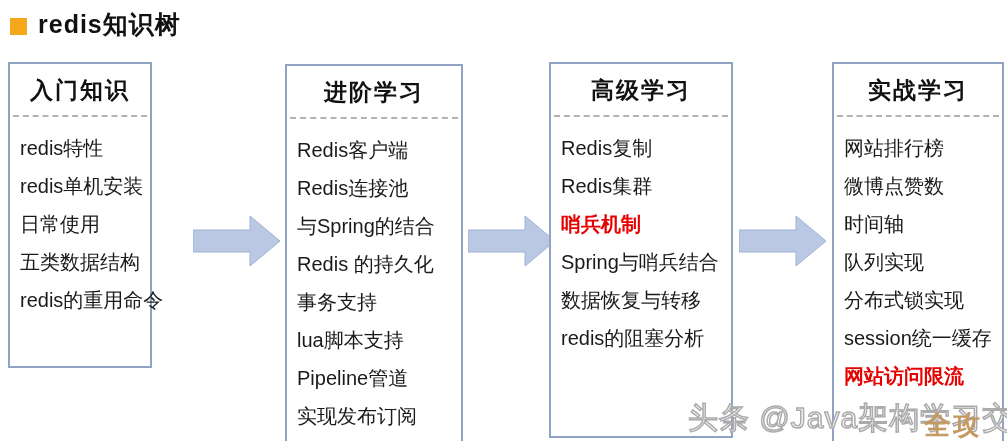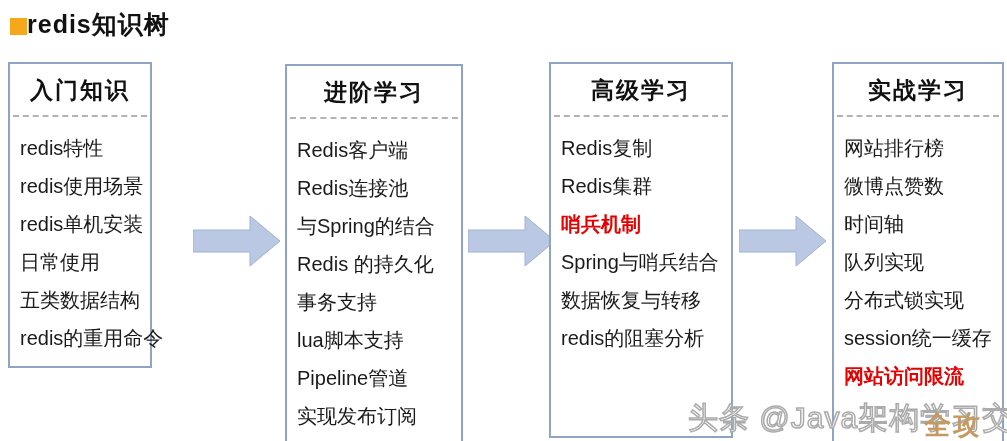--- a/index.html
+++ b/index.html
@@ -6,21 +6,21 @@
   body {
     width:1007px; height:441px;
     position:relative;
     background:#ffffff;
     overflow:hidden;
     font-family:"Liberation Sans", sans-serif;
     color:#1a1a1a;
   }
 
   
-  .page-title { position:absolute; left:10px; top:8px; display:flex; align-items:center; }
+  .page-title { position:absolute; left:10px; top:8px; display:flex; align-items:center; gap:11px; }
   .bullet { width:17px; height:17px; background:var(--bullet,#F5A81C); margin-top:3px; }
   .title-text { font-size:25px; font-weight:bold; letter-spacing:1px; color:#111; }
 
   
   .box {
     position:absolute;
     border:2px solid var(--box-border,#8FA3C4);
     background:#fff;
     box-sizing:border-box;
   }
@@ -62,21 +62,20 @@
 <div class="page-title">
   <div class="bullet"></div>
   <div class="title-text">redis知识树</div>
 </div>
 
 <div class="box" id="box1">
   <div class="box-header">入门知识</div>
   <div class="box-divider"></div>
   <div class="box-items">
     <div class="item">redis特性</div>
-    <div class="item">redis使用场景</div>
     <div class="item">redis单机安装</div>
     <div class="item">日常使用</div>
     <div class="item">五类数据结构</div>
     <div class="item">redis的重用命令</div>
   </div>
 </div>
 
 <svg class="arrow" id="arrow1" viewBox="0 0 88 52">
   <polygon points="0,15 57,15 57,1 87,26 57,51 57,37 0,37"></polygon>
 </svg>

